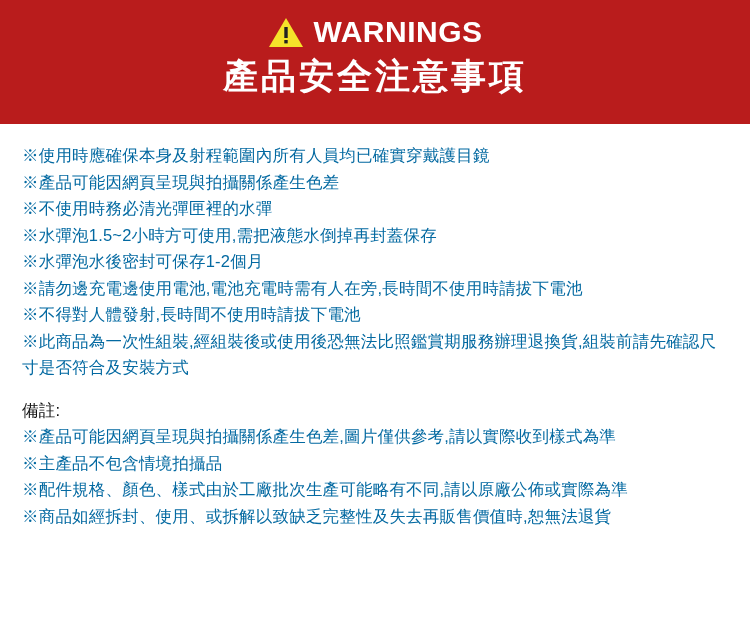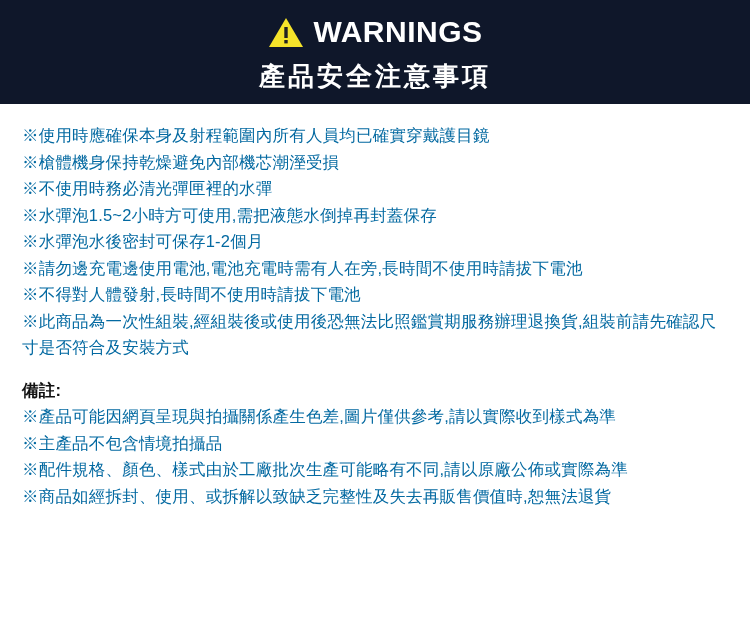--- a/index.html
+++ b/index.html
@@ -17,22 +17,22 @@
   .page {
     width: 750px;
     height: 617px;
     box-sizing: border-box;
     background: #ffffff;
     position: relative;
   }
 
   
   .header {
-    background: #0f172a;
-    height: 104px;
+    background: #b91c1c;
+    height: 124px;
     box-sizing: border-box;
     padding-top: 10px;
     text-align: center;
     color: #ffffff;
   }
   .header-top {
     display: flex;
     align-items: center;
     justify-content: center;
     gap: 10px;
@@ -46,21 +46,21 @@
   }
   .warn-icon svg { display: block; }
   .warnings-text {
     font-size: 30px;
     font-weight: bold;
     letter-spacing: 0.5px;
     font-family: "Liberation Sans", sans-serif;
     line-height: 32px;
   }
   .header-sub {
-    font-size: 26px;
+    font-size: 35px;
     font-weight: bold;
     letter-spacing: 3px;
     margin-top: 6px;
     line-height: 32px;
   }
 
   
   .content {
     padding: 18px 22px 0 22px;
     box-sizing: border-box;
@@ -72,21 +72,21 @@
     letter-spacing: 0.2px;
     white-space: normal;
   }
   .spacer {
     height: 16px;
   }
   .note-title {
     font-size: 16.5px;
     line-height: 26.5px;
     color: #111111;
-    font-weight: bold;
+    font-weight: normal;
     letter-spacing: 0.2px;
   }
 </style>
 </head>
 <body>
 
 <div class="page">
 
   <div class="header">
     <div class="header-top">
@@ -98,21 +98,21 @@
         </svg>
       </span>
       <span class="warnings-text">WARNINGS</span>
     </div>
     <div class="header-sub">產品安全注意事項</div>
   </div>
 
   <div class="content">
 
     <div class="line">※使用時應確保本身及射程範圍內所有人員均已確實穿戴護目鏡</div>
-    <div class="line">※槍體機身保持乾燥避免內部機芯潮溼受損</div>
+    <div class="line">※產品可能因網頁呈現與拍攝關係產生色差</div>
     <div class="line">※不使用時務必清光彈匣裡的水彈</div>
     <div class="line">※水彈泡1.5~2小時方可使用,需把液態水倒掉再封蓋保存</div>
     <div class="line">※水彈泡水後密封可保存1-2個月</div>
     <div class="line">※請勿邊充電邊使用電池,電池充電時需有人在旁,長時間不使用時請拔下電池</div>
     <div class="line">※不得對人體發射,長時間不使用時請拔下電池</div>
     <div class="line">※此商品為一次性組裝,經組裝後或使用後恐無法比照鑑賞期服務辦理退換貨,組裝前請先確認尺寸是否符合及安裝方式</div>
 
     <div class="spacer"></div>
 
     <div class="note-title">備註:</div>

